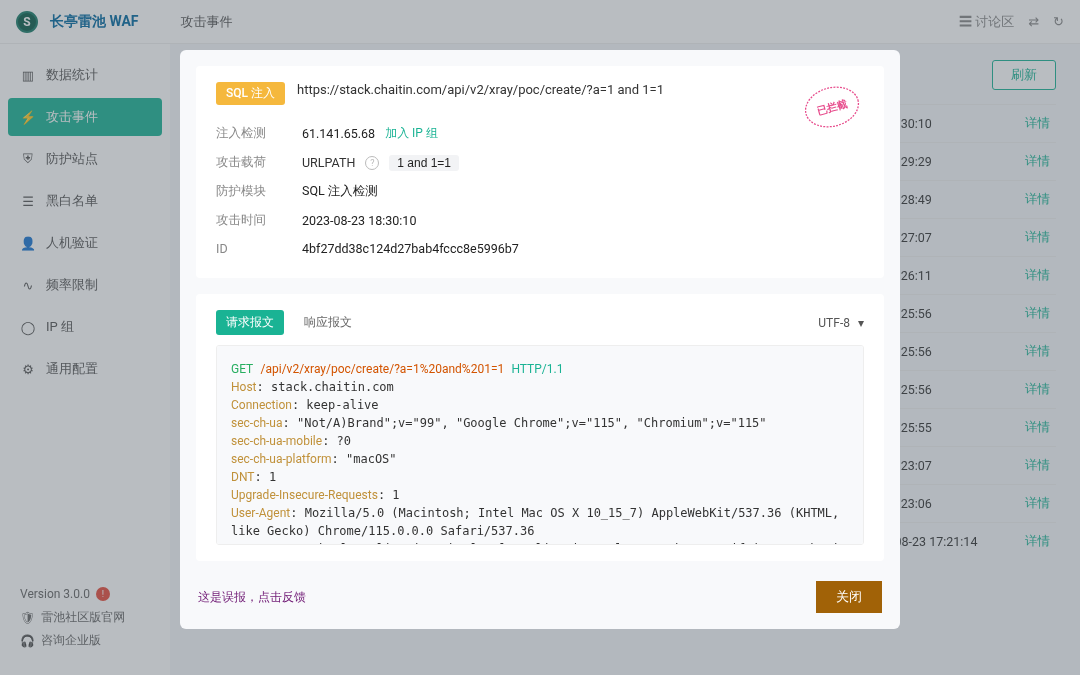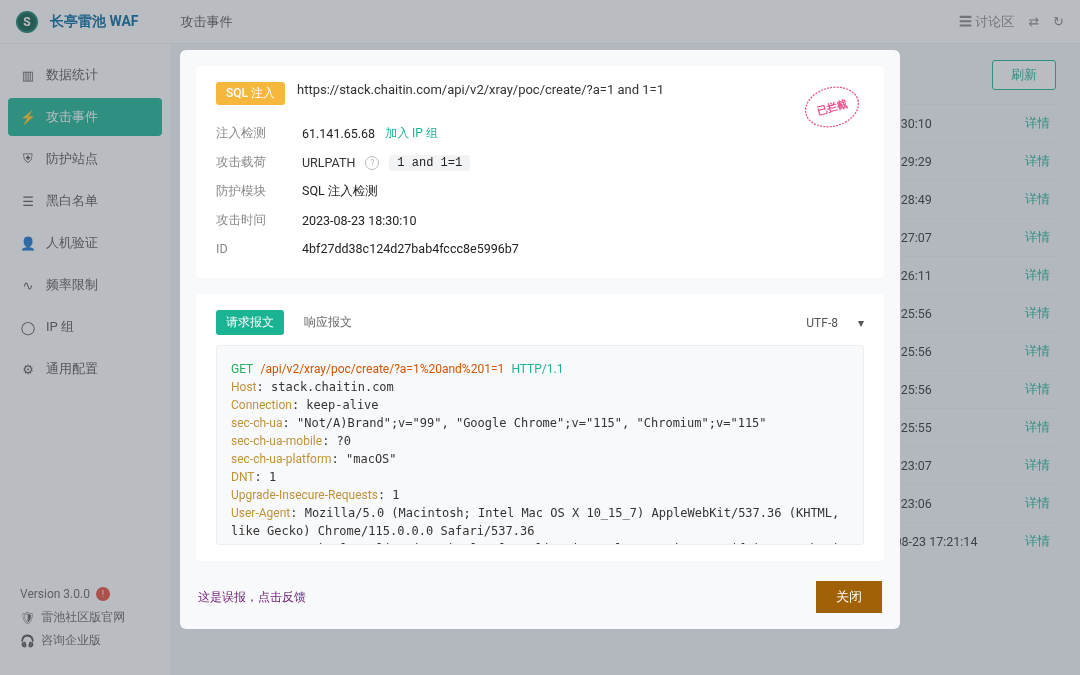--- a/index.html
+++ b/index.html
@@ -37,29 +37,29 @@
 .modal{width:720px;background:#f8f9fb;border-radius:6px;overflow:hidden}
 .card{background:#fff;margin:16px;border-radius:4px;padding:16px 20px;position:relative}
 .card-head{display:flex;align-items:flex-start;gap:12px;margin-bottom:14px}
 .sql-badge{background:#f5b83d;color:#fff;padding:3px 10px;border-radius:3px;font-size:12px;font-weight:500}
 .card-url{color:#333;font-size:13px}
 .info-row{display:flex;padding:6px 0;font-size:12.5px}
 .info-label{width:86px;color:#888}
 .info-value{color:#222;display:flex;align-items:center;gap:10px}
 .add-ip{color:#1ab394;cursor:pointer;font-size:12px}
 .urlpath-tag{color:#333}
-.payload-code{background:#f2f3f5;padding:1px 8px;border-radius:3px;font-family:Liberation Mono, monospace;font-size:12px}
+.payload-code{background:#f2f3f5;padding:1px 8px;border-radius:3px;font-family:Liberation Sans, sans-serif;font-size:12px}
 .help-circle{width:14px;height:14px;border-radius:50%;border:1px solid #bbb;color:#bbb;font-size:9px;display:inline-flex;align-items:center;justify-content:center}
 .stamp{position:absolute;right:20px;top:14px;width:64px;height:54px}
 .stamp svg{width:100%;height:100%}
 .tabs-row{display:flex;align-items:center;padding:0 0 10px 0;gap:10px}
 .tab-btn{padding:4px 10px;border-radius:3px;font-size:12px;cursor:pointer}
 .tab-btn.active{background:#1ab394;color:#fff}
 .tab-btn.inactive{color:#666}
-.encoding-select{margin-left:auto;color:#555;font-size:12px;display:flex;align-items:center;gap:20px;cursor:pointer}
+.encoding-select{margin-left:auto;color:#555;font-size:12px;display:flex;align-items:center;gap:8px;cursor:pointer}
 .http-box{background:#f8f9fb;border:1px solid #eee;border-radius:3px;padding:14px;font-family:Menlo,Consolas,monospace;font-size:12px;line-height:1.5;max-height:200px;overflow:auto;white-space:pre-wrap;word-break:break-all}
 .hl-method{color:#27ae60;font-weight:400}
 .hl-path{color:#d35400}
 .hl-proto{color:#1ab394}
 .hl-key{color:#c0913a}
 .modal-footer{display:flex;justify-content:space-between;align-items:center;padding:4px 18px 16px 18px}
 .false-report{color:#701a75;font-size:12px;cursor:pointer}
 .close-btn{background:#a16207;color:#fff;border:none;padding:7px 20px;border-radius:0;cursor:pointer;font-size:13px}
 </style>
 </head>

